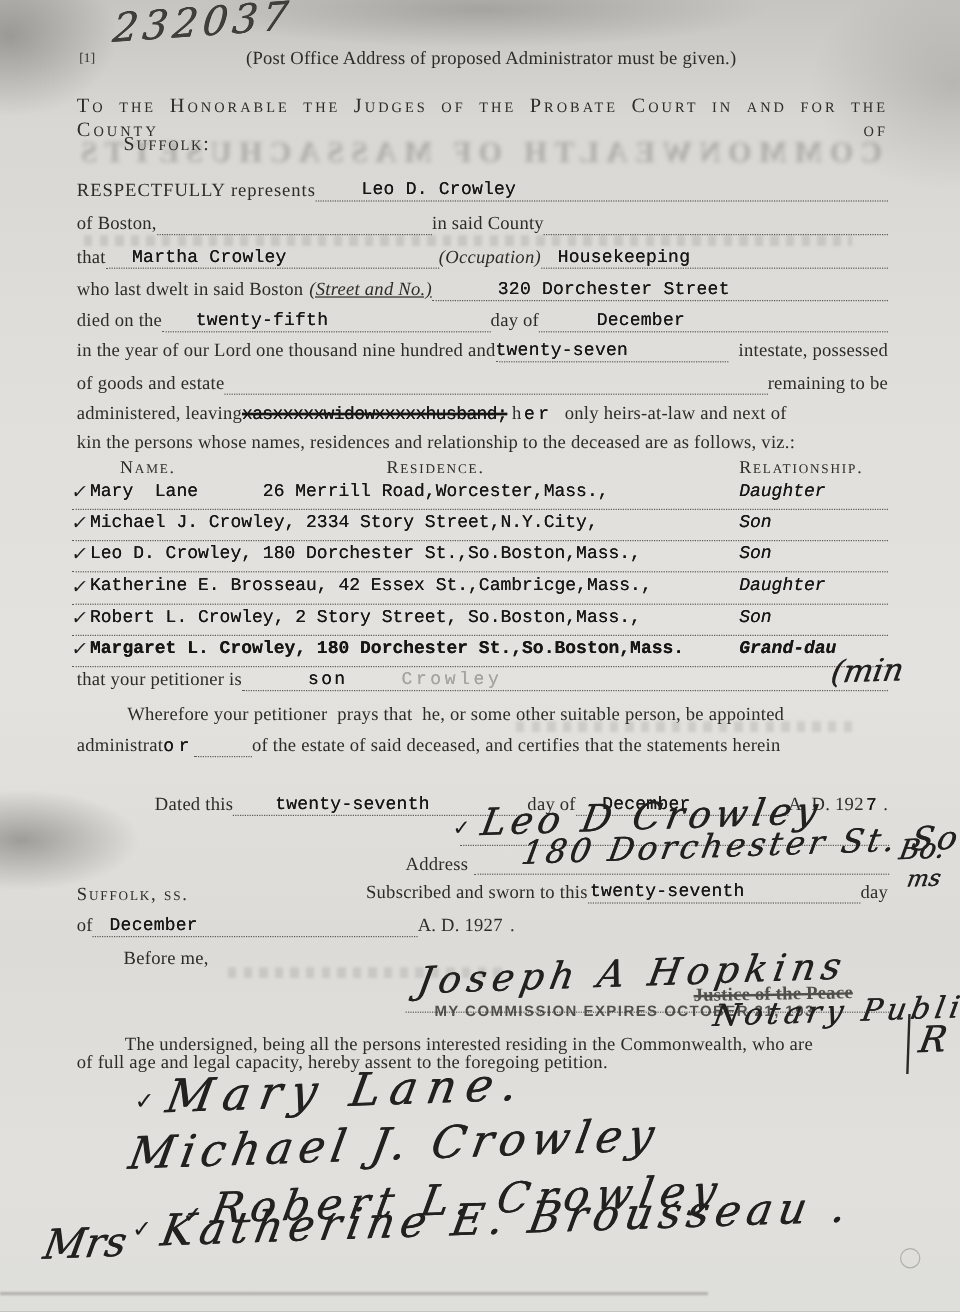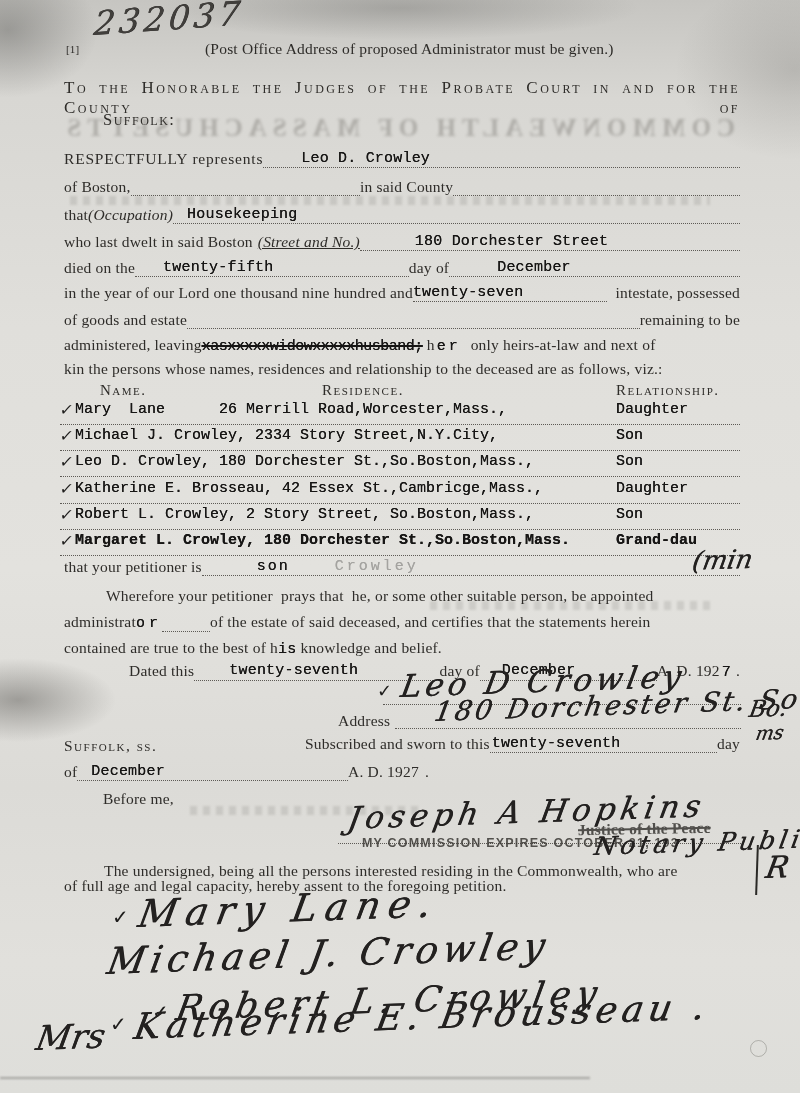--- a/index.html
+++ b/index.html
@@ -29,21 +29,21 @@
   .abs{position:absolute;white-space:nowrap;}
   .fl{position:absolute;display:flex;align-items:baseline;white-space:nowrap;}
   .rule{border-bottom:1.3px dotted #5d5a55;flex:1 1 auto;align-self:stretch;display:flex;align-items:baseline;}
   .rulefix{border-bottom:1.3px dotted #5d5a55;align-self:stretch;display:flex;align-items:baseline;}
   .ital{font-style:italic;}
   .struck-x{text-decoration:line-through;text-decoration-thickness:1.5px;letter-spacing:-.5px;}
   .check{font-family:"DejaVu Sans", sans-serif;color:#1d1c1b;font-weight:bold;}
   .row{position:absolute;left:60px;width:680px;height:26px;border-bottom:1.3px dotted #5d5a55;}
   .row .check{position:absolute;left:0;top:2px;font-size:16px;transform:skewX(-10deg);}
   .row .entry{position:absolute;left:15px;top:3px;white-space:pre;}
-  .row .rel{position:absolute;left:556px;top:3px;}
+  .row .rel{position:absolute;left:556px;top:3px;font-style:italic;}
   .ghostbar{position:absolute;height:9px;filter:blur(1.2px);opacity:.5;
     background:repeating-linear-gradient(90deg, rgba(78,76,70,.28) 0 7px, rgba(78,76,70,0) 7px 13px);}
   .stamp{font-family:"Liberation Sans", sans-serif;font-weight:bold;font-size:12.5px;
     letter-spacing:1.2px;color:#3a3834;opacity:.85;filter:blur(.3px);}
   .ghosttext{opacity:.30;filter:blur(.6px);}
   .mirror{transform:scaleX(-1);filter:blur(1.8px);opacity:.32;font-weight:bold;
     font-size:25px;letter-spacing:6px;color:#55524c;font-family:"Liberation Serif", serif;}
 </style>
 </head>
 <body>
@@ -74,31 +74,34 @@
 
   <div class="fl printed" style="left:64px;top:178px;width:676px;">
     <span>of Boston,</span>
     <span class="rule" style="flex-grow:1;"></span>
     <span>in said County</span>
     <span class="rule" style="flex-grow:1.25;"></span>
   </div>
 
   <div class="fl printed" style="left:64px;top:206px;width:676px;">
     <span>that</span>
+    <span class="rule" style="padding-left:22px;">
+      <span class="typed">Martha Crowley</span>
+    </span>
     <span class="ital">(Occupation)</span>
     <span class="rule" style="padding-left:14px;flex-grow:1.3;">
       <span class="typed">Housekeeping</span>
     </span>
   </div>
 
   <div class="fl printed" style="left:64px;top:233px;width:676px;">
     <span>who last dwelt in said Boston</span>
     <span class="ital" style="margin-left:5px;text-decoration:underline;">(Street and No.)</span>
     <span class="rule" style="padding-left:55px;">
-      <span class="typed">180 Dorchester Street</span>
+      <span class="typed">320 Dorchester Street</span>
     </span>
   </div>
 
   <div class="fl printed" style="left:64px;top:259px;width:676px;">
     <span>died on the</span>
     <span class="rule" style="padding-left:28px;">
       <span class="typed">twenty-fifth</span>
     </span>
     <span>day of</span>
     <span class="rule" style="padding-left:48px;flex-grow:1.25;">
@@ -176,25 +179,20 @@
 
   <div class="abs printed" style="left:64px;top:587px;width:676px;text-indent:42px;white-space:pre;">Wherefore your petitioner  prays that  he, or some other suitable person, be appointed</div>
 
   <div class="fl printed" style="left:64px;top:613px;width:676px;text-align:right;">
     <span>administrat</span>
     <span class="typed" style="letter-spacing:4px;">or</span>
     <span class="rulefix" style="width:48px;"></span>
     <span>of the estate of said deceased, and certifies that the statements herein</span>
   </div>
 
-  <div class="fl printed" style="left:64px;top:639px;width:676px;">
-    <span>contained are true to the best of h</span>
-    <span class="typed">is</span>
-    <span style="padding-left:4px;">knowledge and belief.</span>
-  </div>
 
   <div class="fl printed" style="left:129px;top:662px;width:611px;">
     <span>Dated this</span>
     <span class="rule" style="padding-left:35px;">
       <span class="typed">twenty-seventh</span>
     </span>
     <span>day of</span>
     <span class="rule" style="padding-left:22px;">
       <span class="typed">December</span>
     </span>

